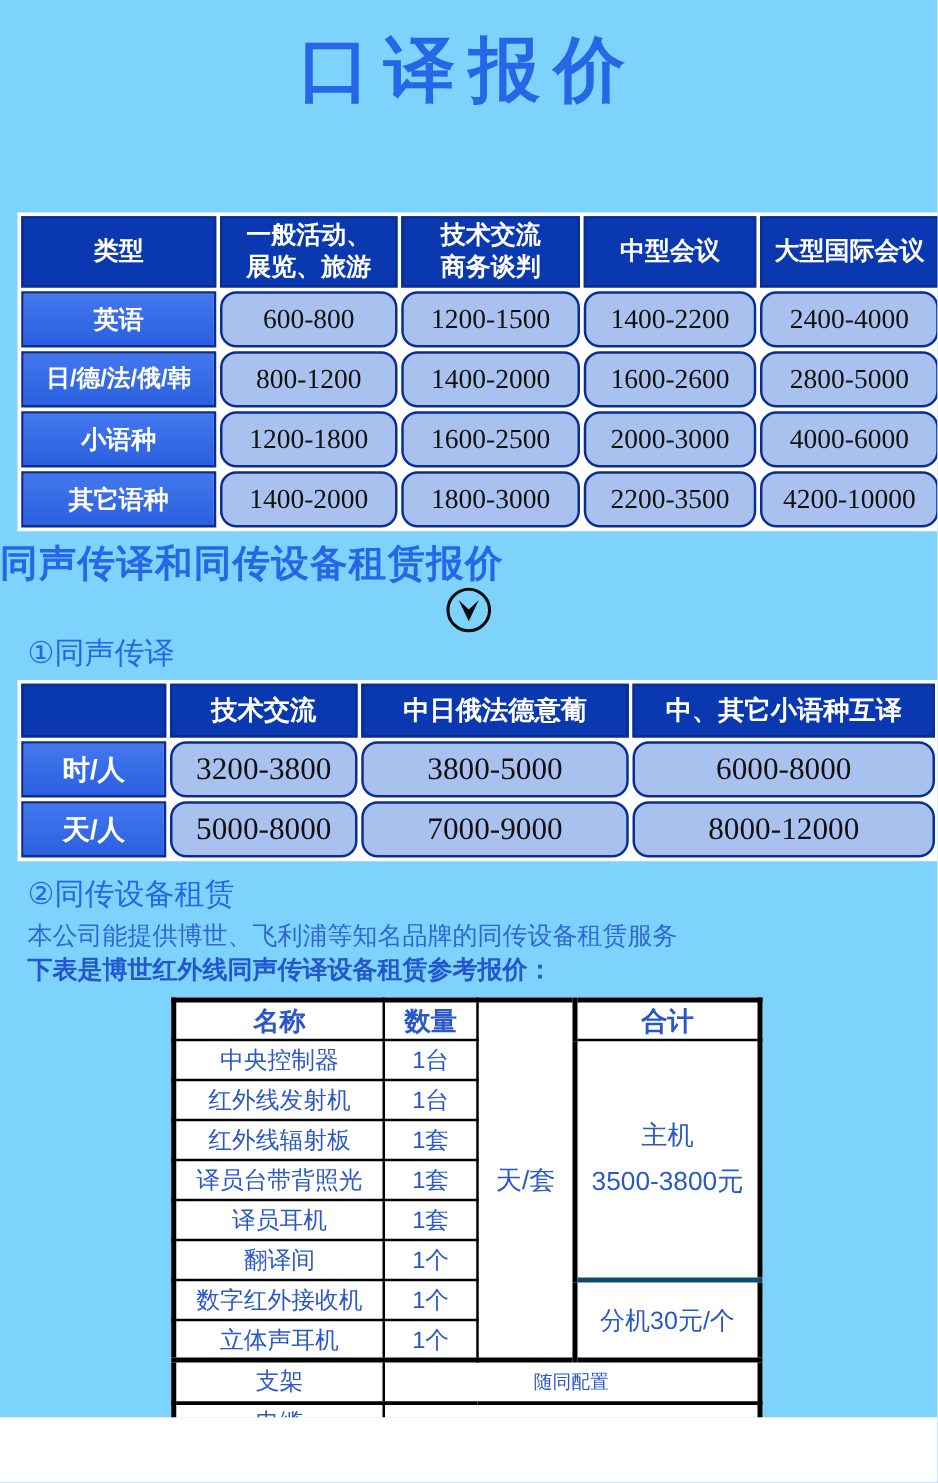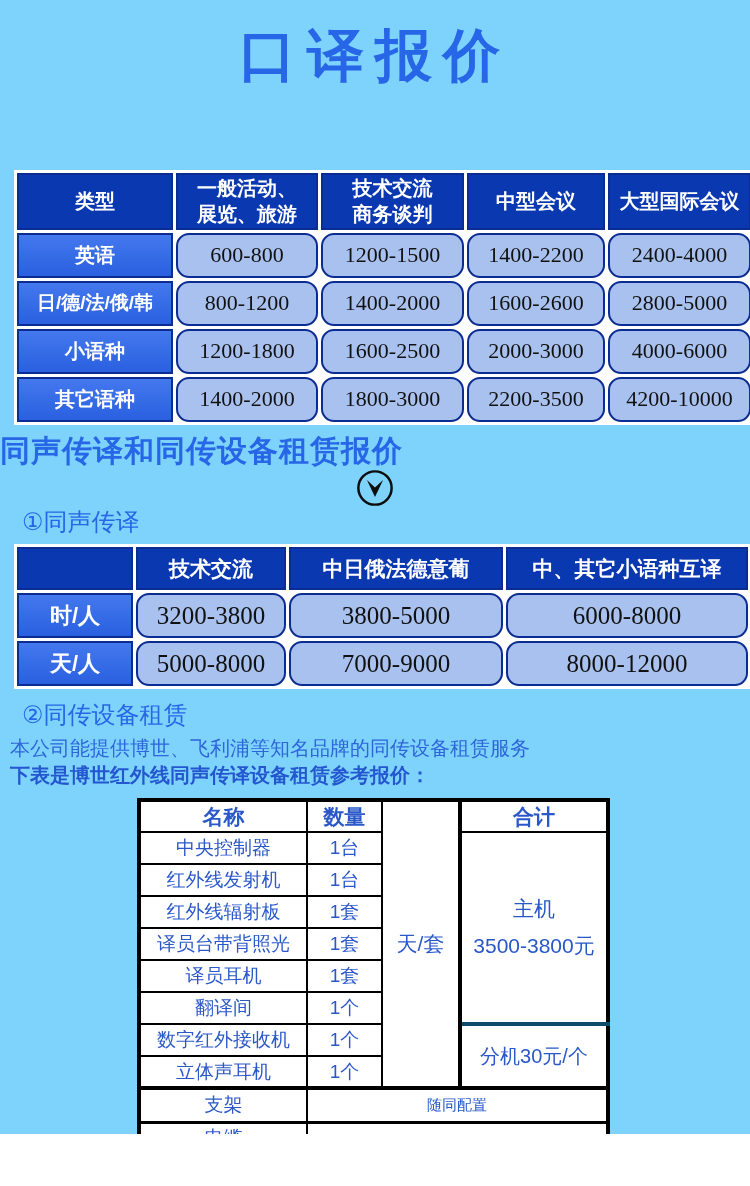--- a/index.html
+++ b/index.html
@@ -61,21 +61,21 @@
 
   
   .section-title{
     position:absolute;top:431px;left:0;width:100%;
     font-size:30px;font-weight:bold;color:var(--blue);letter-spacing:1px;
   }
   .arrow-wrap{position:absolute;top:469px;left:0;width:100%;text-align:center;}
   .sub-label{position:absolute;left:22px;font-size:24px;font-weight:normal;color:var(--blue);}
   #label-si{top:506px;}
   #label-eq{top:699px;}
-  .para{position:absolute;left:10px;color:#2e66d9;font-size:20px;}
+  .para{position:absolute;left:22px;color:#2e66d9;font-size:20px;}
   #para1{top:735px;font-weight:normal;}
   #para2{top:762px;font-weight:bold;color:#2457cf;}
 
   
   #table3{
     position:absolute;left:137px;top:798px;width:469px;
     border-collapse:collapse;table-layout:fixed;background:#ffffff;
     border:4px solid #000000;
     color:var(--blue-t3);
   }

